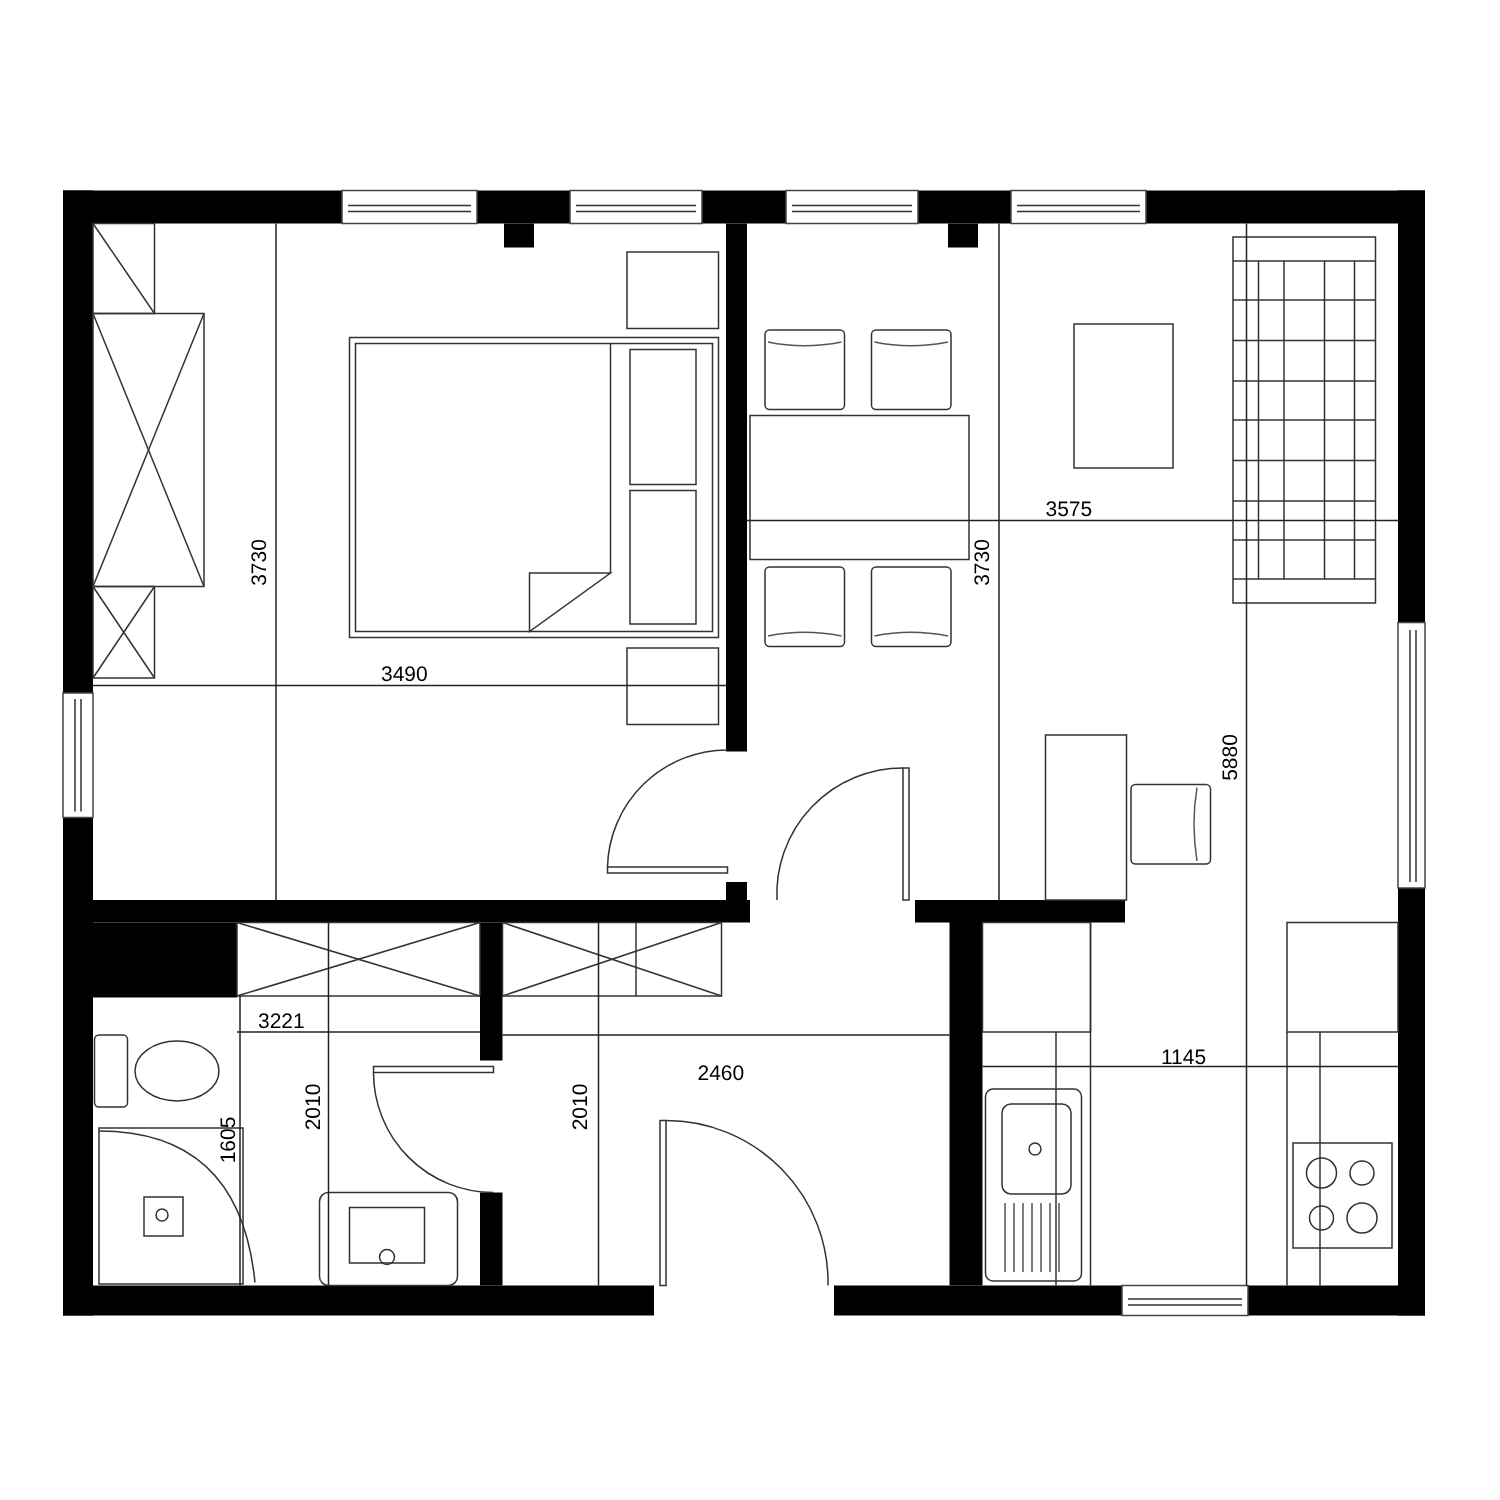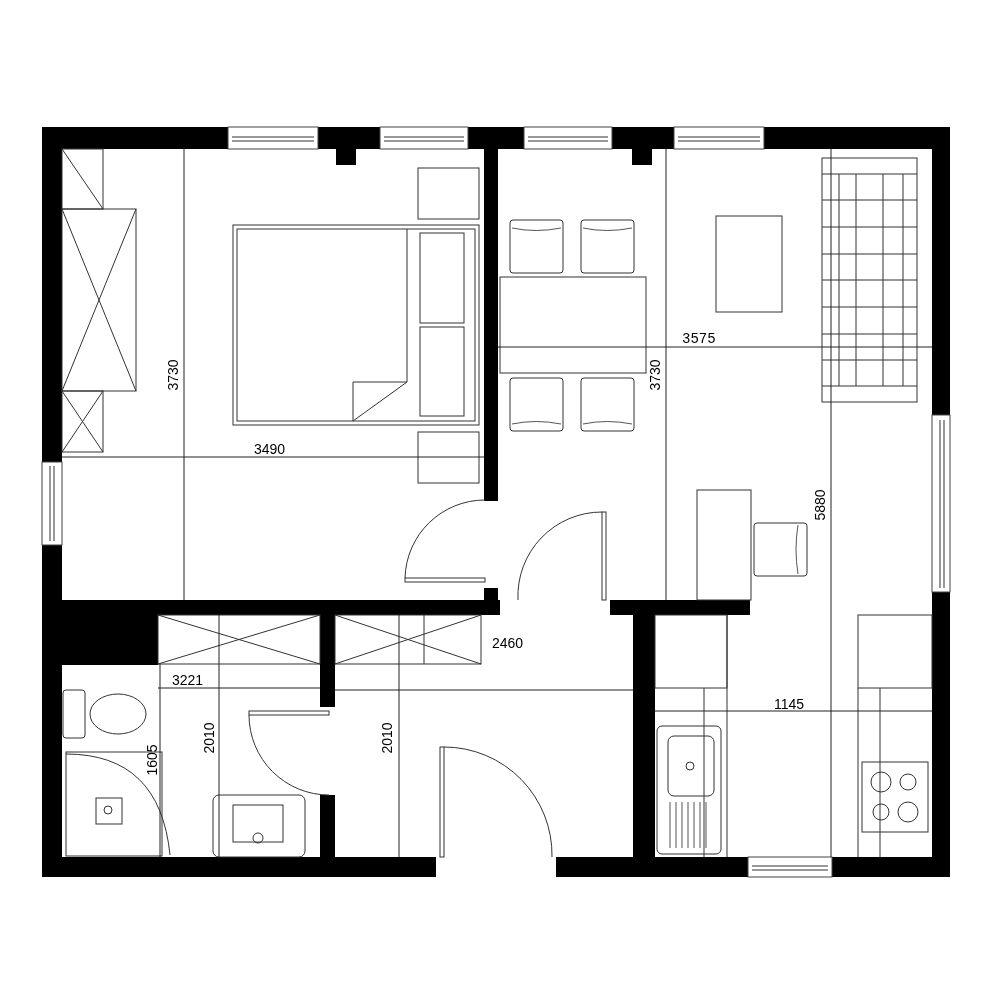--- a/index.html
+++ b/index.html
@@ -201,20 +201,20 @@
     <line class="dim" x1="335" y1="690" x2="633" y2="690"></line>
     <line class="dim" x1="399" y1="615" x2="399" y2="857"></line>
     <line class="dim" x1="655" y1="711" x2="932" y2="711"></line>
     <line class="dim" x1="160" y1="664" x2="160" y2="857"></line>
   </g>
 </svg>
 
 <div class="lbl v" style="left:157px;top:368px;">3730</div>
 <div class="lbl" style="left:254px;top:442px;text-align:right;">3490</div>
 <div class="lbl v" style="left:639px;top:368px;">3730</div>
-<div class="lbl" style="left:682px;top:332px;font-family:Liberation Mono, monospace;">3575</div>
+<div class="lbl" style="left:697px;top:332px;">3575</div>
 <div class="lbl v" style="left:804px;top:498px;">5880</div>
 <div class="lbl" style="left:172px;top:673px;">3221</div>
 <div class="lbl v" style="left:193px;top:731px;">2010</div>
 <div class="lbl v" style="left:136px;top:753px;">1605</div>
-<div class="lbl" style="left:465px;top:636px;margin-left:27px;">2460</div>
+<div class="lbl" style="left:465px;top:708px;">2460</div>
 <div class="lbl v" style="left:371px;top:731px;">2010</div>
 <div class="lbl" style="left:774px;top:697px;">1145</div>
 
 </body></html>

